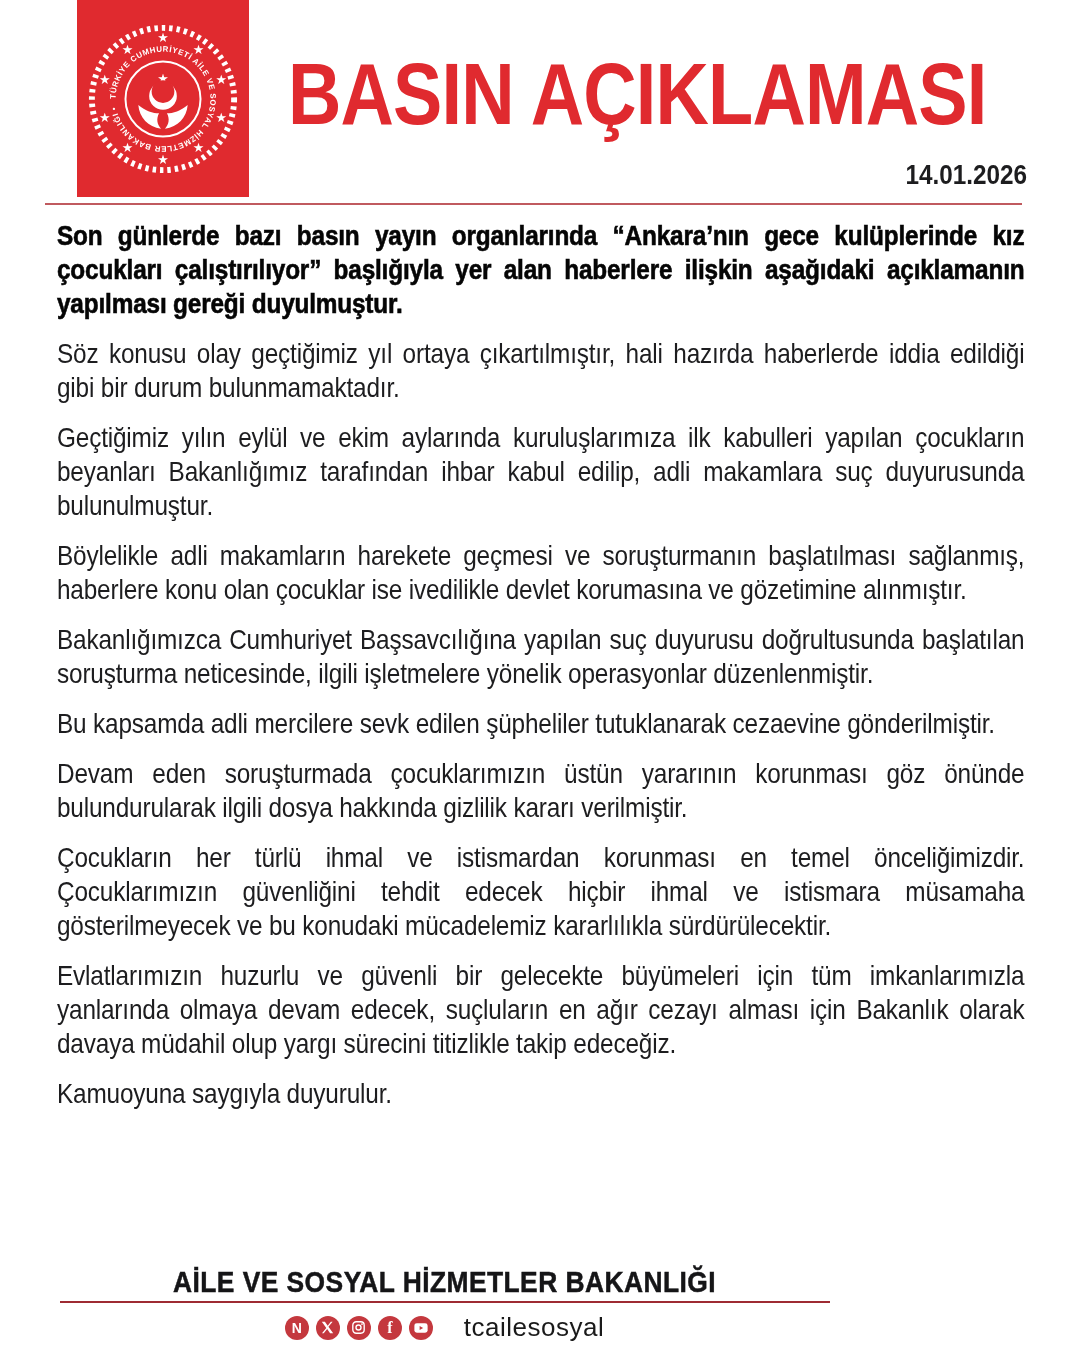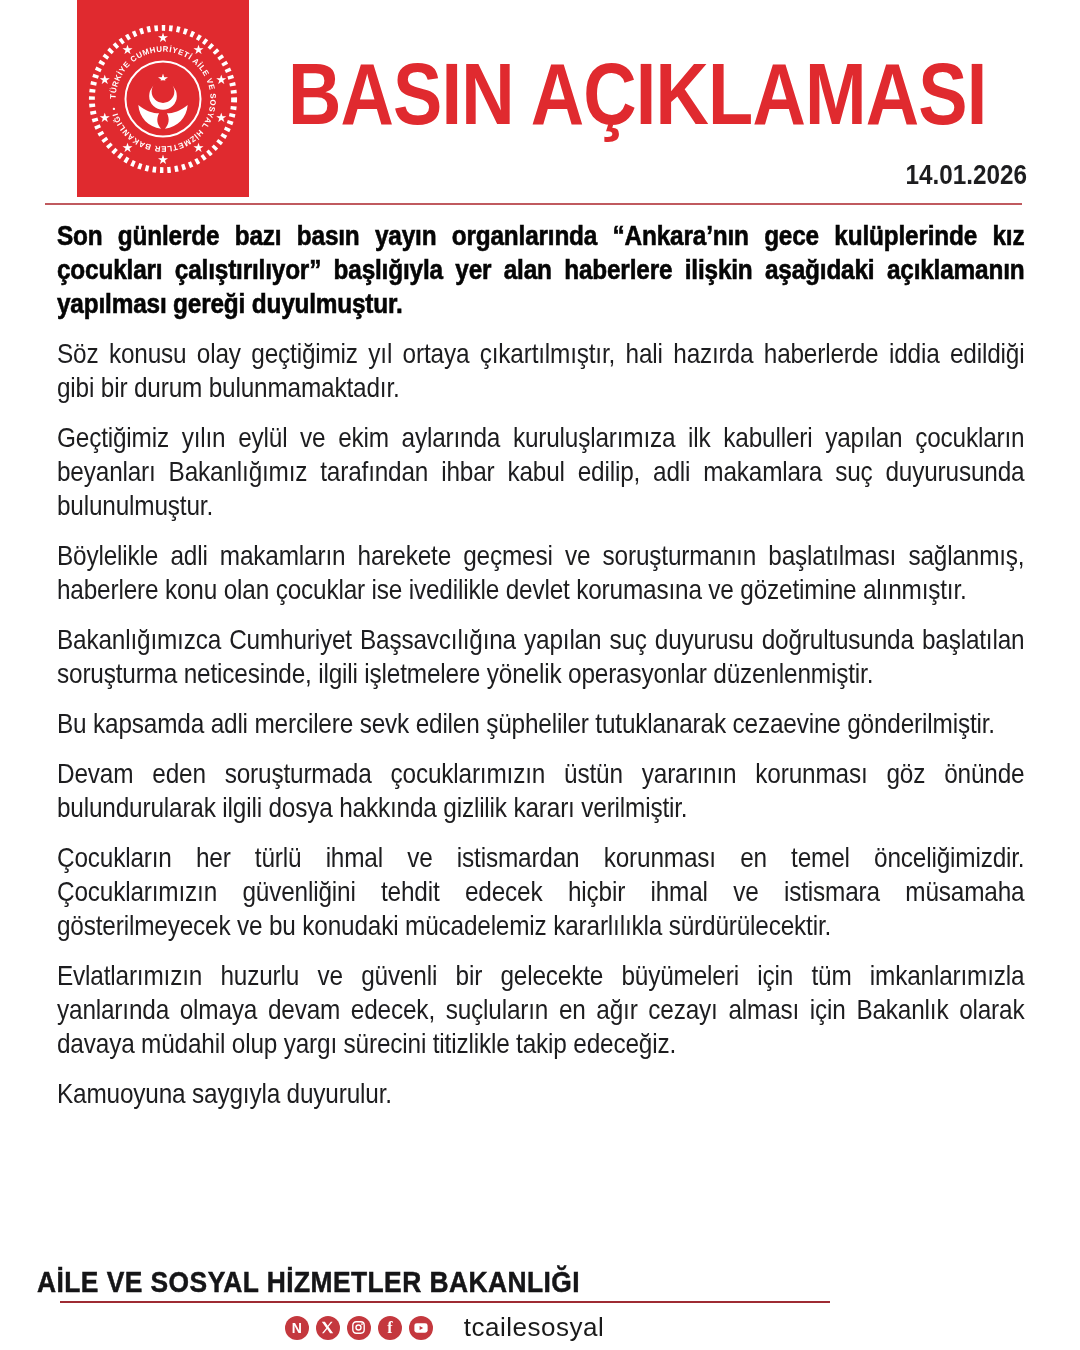--- a/index.html
+++ b/index.html
@@ -40,21 +40,21 @@
     text-align:justify;
     letter-spacing:-0.2px;
   }
   .content p.lead{
     font-weight:700;color:#050505;
     -webkit-text-stroke:0.6px #050505;
     letter-spacing:-0.2px;
   }
   .content p:last-child{margin-bottom:0;}
   
-  .footer{position:absolute;left:0;top:1266px;width:889px;}
+  .footer{position:absolute;left:0;top:1266px;width:889px;text-align:center;}
   .footer-title{
     display:inline-block;font-weight:700;font-size:30px;line-height:32px;color:#151517;
     letter-spacing:0.5px;white-space:nowrap;
     transform:scaleX(0.88);transform-origin:center top;
     -webkit-text-stroke:0.5px #151517;
   }
   .footer-rule{width:770px;height:2px;background:#9e2b33;margin:3px auto 9px auto;}
   .social-row{
     display:flex;align-items:center;justify-content:center;gap:7px;
   }

